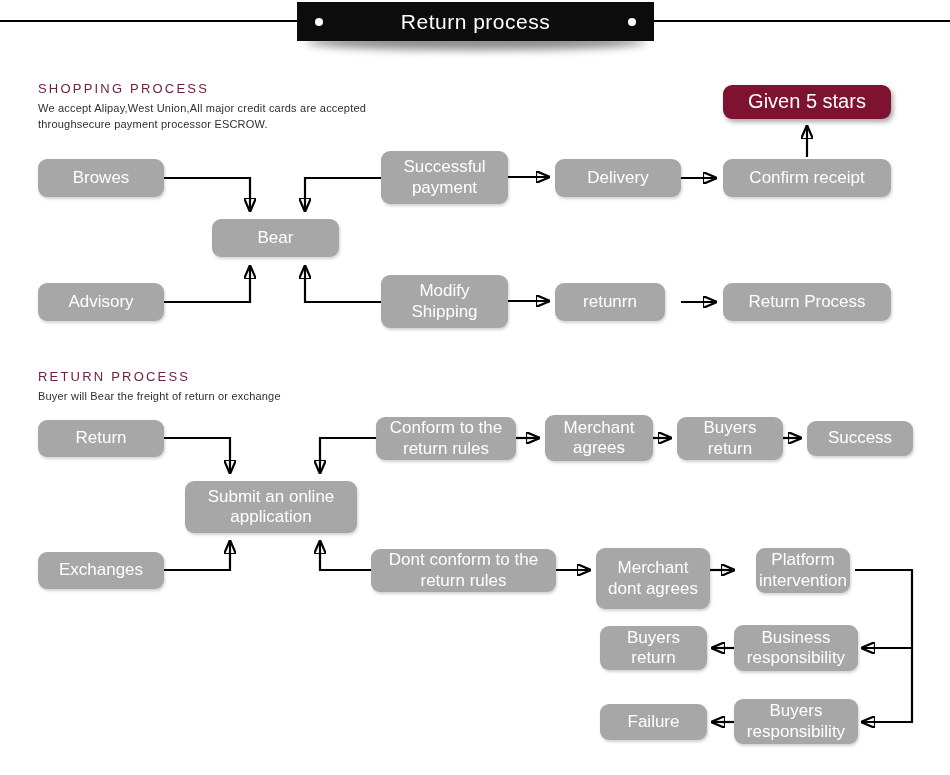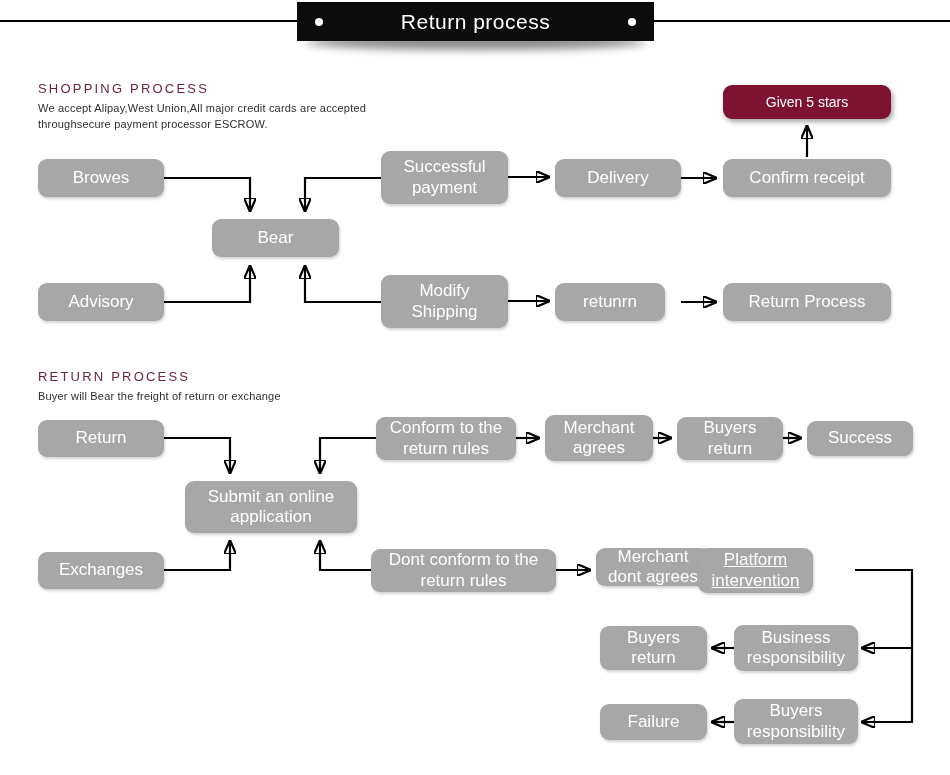--- a/index.html
+++ b/index.html
@@ -25,21 +25,21 @@
     position:absolute;color:#6e2242;font-size:13px;letter-spacing:2.2px;font-weight:normal;
   }
   .sec-desc{position:absolute;color:#2e2e2e;font-size:11px;letter-spacing:0.2px;}
   
   .box{
     position:absolute;background:#a7a7a7;color:#ffffff;border-radius:9px;
     display:flex;align-items:center;justify-content:center;text-align:center;
     font-size:17px;line-height:1.18;padding:2px 8px;box-sizing:border-box;z-index:4;
     box-shadow:1px 2px 3px rgba(0,0,0,0.18);
   }
-  .box.accent{background:#7e1331;box-shadow:2px 3px 5px rgba(0,0,0,0.35);font-size:14px;}
+  .box.accent{background:#7e1331;box-shadow:2px 3px 5px rgba(0,0,0,0.35);font-size:20px;}
   
   #connectors{position:absolute;left:0;top:0;z-index:2;}
   #connectors path{fill:none;stroke:#000;stroke-width:2.2px;}
 </style>
 </head>
 <body>
 
 <div id="stage">
 
   <div class="title-line"></div>
@@ -101,20 +101,20 @@
   <div class="box" style="left:723px;top:283px;width:168px;height:38px;">Return Process</div>
 
   <div class="box" style="left:38px;top:420px;width:126px;height:37px;">Return</div>
   <div class="box" style="left:376px;top:417px;width:140px;height:43px;">Conform to the return rules</div>
   <div class="box" style="left:545px;top:415px;width:108px;height:46px;">Merchant agrees</div>
   <div class="box" style="left:677px;top:417px;width:106px;height:43px;">Buyers return</div>
   <div class="box" style="left:807px;top:421px;width:106px;height:35px;">Success</div>
   <div class="box" style="left:185px;top:481px;width:172px;height:52px;">Submit an online application</div>
   <div class="box" style="left:38px;top:552px;width:126px;height:37px;">Exchanges</div>
   <div class="box" style="left:371px;top:549px;width:185px;height:43px;">Dont conform to the return rules</div>
-  <div class="box" style="left:596px;top:548px;width:114px;height:38px;">Merchant dont agrees</div>
-  <div class="box" style="left:698px;top:548px;width:115px;height:45px;text-decoration:underline;">Platform intervention</div>
+  <div class="box" style="left:596px;top:548px;width:114px;height:61px;">Merchant dont agrees</div>
+  <div class="box" style="left:756px;top:548px;width:94px;height:45px;">Platform intervention</div>
   <div class="box" style="left:600px;top:626px;width:107px;height:44px;">Buyers return</div>
   <div class="box" style="left:734px;top:625px;width:124px;height:46px;">Business responsibility</div>
   <div class="box" style="left:600px;top:704px;width:107px;height:36px;">Failure</div>
   <div class="box" style="left:734px;top:699px;width:124px;height:45px;">Buyers responsibility</div>
 
 </div>
 
 </body></html>

